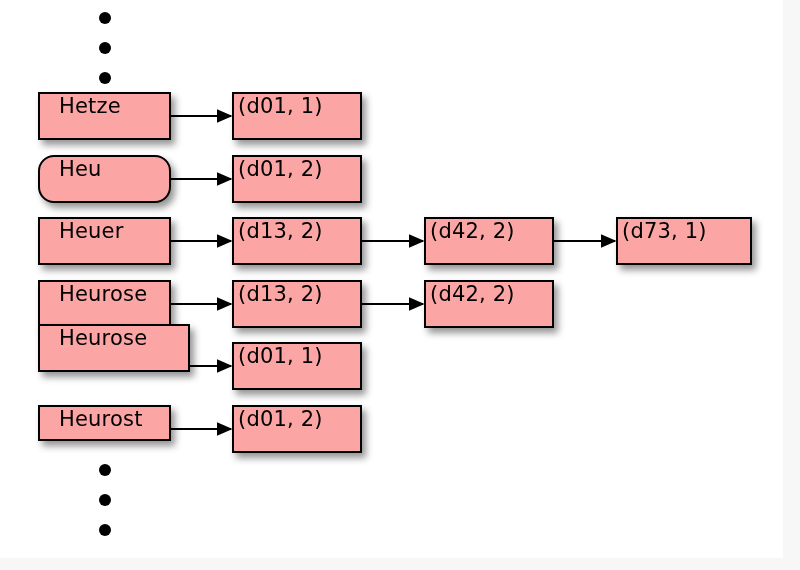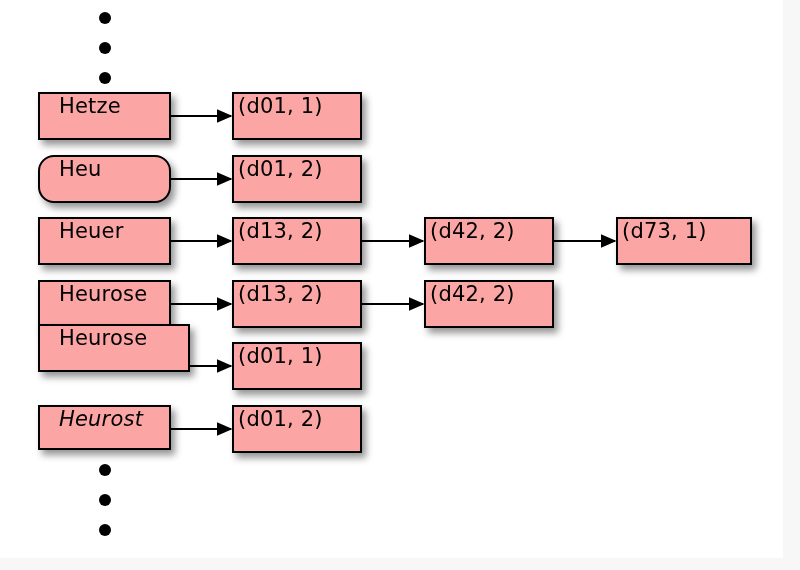--- a/index.html
+++ b/index.html
@@ -117,21 +117,21 @@
       </div>
       <div class="node term" style="left: 38px; top: 217px; width: 133px; height: 48px;">
         <span>Heuer</span>
       </div>
       <div class="node term" style="left: 38px; top: 280px; width: 133px; height: 48px;">
         <span>Heurose</span>
       </div>
       <div class="node term" style="left: 38px; top: 324px; width: 152px; height: 48px;">
         <span>Heurose</span>
       </div>
-      <div class="node term" style="left: 38px; top: 405px; width: 133px; height: 45px; font-style: italic;">
+      <div class="node term" style="left: 38px; top: 405px; width: 133px; height: 36px;">
         <span>Heurost</span>
       </div>
       <div class="node post" style="left: 232px; top: 92px; width: 130px; height: 48px;">
         <span>(d01, 1)</span>
       </div>
       <div class="node post" style="left: 232px; top: 155px; width: 130px; height: 48px;">
         <span>(d01, 2)</span>
       </div>
       <div class="node post" style="left: 232px; top: 217px; width: 130px; height: 48px;">
         <span>(d13, 2)</span>

